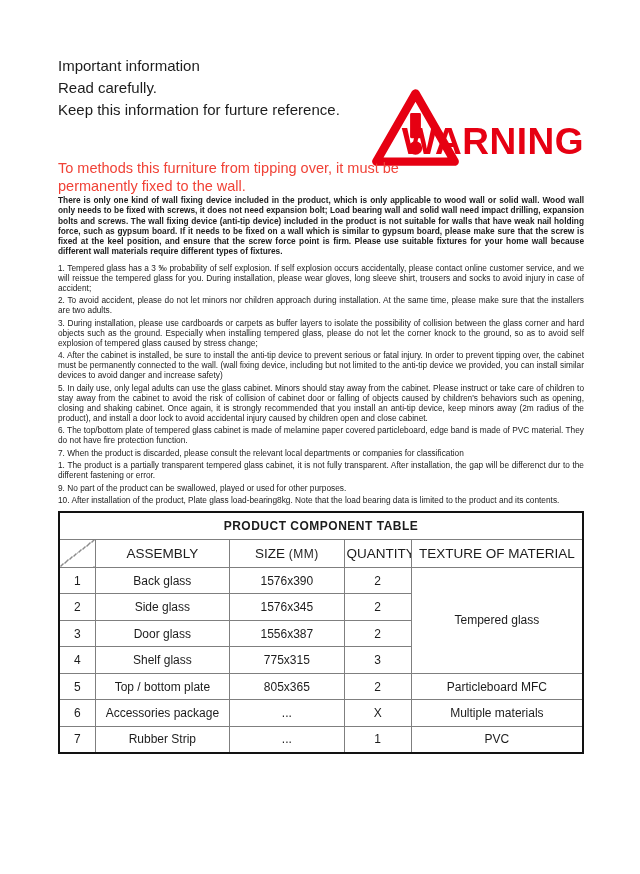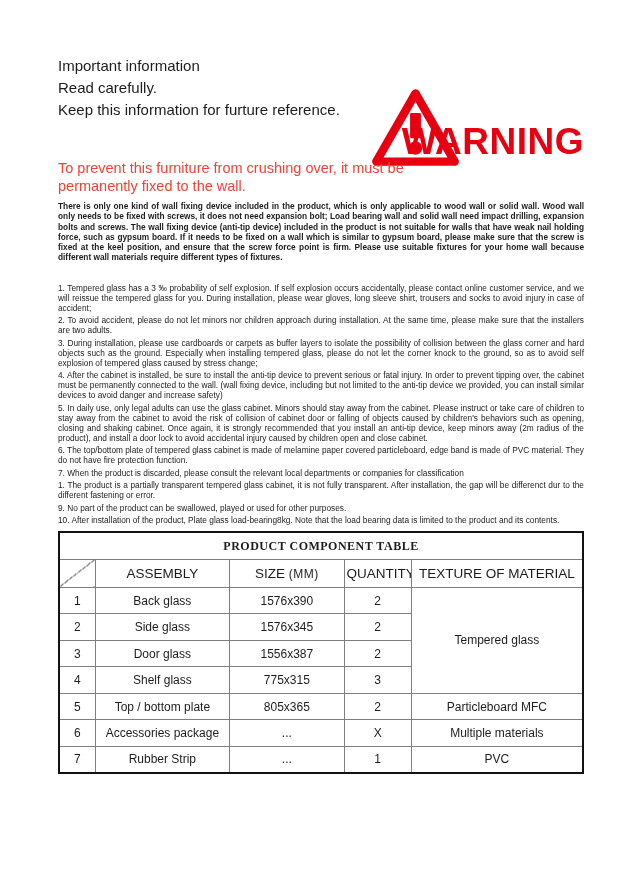--- a/index.html
+++ b/index.html
@@ -27,23 +27,22 @@
     letter-spacing: 0.5px;
     text-align: right;
   }
   .subtitle-line { color: #e5232b; font-size: 14.5px; line-height: 17px; }
   .prevention-line { color: #f04237; font-size: 14.5px; line-height: 17.5px; }
   .notice {
     font-weight: bold;
     font-size: 8.3px;
     line-height: 10.3px;
     text-align: justify;
-    margin-top: 6px;
   }
-  .notes { margin-top: 20px; }
+  .notes { margin-top: 6px; }
   .notes p {
     margin: 0 0 2.5px 0;
     font-size: 8.3px;
     line-height: 10px;
     text-align: justify;
   }
   .warning-triangle {
     position: absolute;
     left: 368px; top: 86px;
     width: 95px; height: 84px;
@@ -62,21 +61,20 @@
     font-size: 12px;
     padding: 0 2px;
     overflow: hidden;
     white-space: nowrap;
   }
   td.tbl-title {
     font-size: 22px;
     font-weight: bold;
     height: 27px;
     letter-spacing: 0.5px;
-    font-family: Liberation Serif, serif;
   }
   tr.head td { font-size: 13.5px; height: 28px; }
   tr.datarow td { height: 26.5px; }
   td.diag {
     background: linear-gradient(to bottom right,
       transparent calc(50% - 0.6px), #8a8a8a calc(50% - 0.6px),
       #8a8a8a calc(50% + 0.6px), transparent calc(50% + 0.6px));
   }
   .unit { font-size: 12px; letter-spacing: 0.5px; }
   col.c-no { width: 36px; }
@@ -101,21 +99,21 @@
   <div class="intro">
     <div class="intro-line">Important information</div>
     <div class="intro-line">Read carefully.</div>
     <div class="intro-line">Keep this information for furture reference.</div>
   </div>
 
   <div class="warning-title">WARNING</div>
 
 
   <div>
-    <div class="prevention-line">To prevent this furniture from crushing over, it must be</div>
+    <div class="prevention-line">To methods this furniture from tipping over, it must be</div>
     <div class="prevention-line">permanently fixed to the wall.</div>
   </div>
 
   <div class="notice">There is only one kind of wall fixing device included in the product, which is only applicable to wood wall or solid wall. Wood wall only needs to be fixed with screws, it does not need expansion bolt; Load bearing wall and solid wall need impact drilling, expansion bolts and screws. The wall fixing device (anti-tip device) included in the product is not suitable for walls that have weak nail holding force, such as gypsum board. If it needs to be fixed on a wall which is similar to gypsum board, please make sure that the screw is fixed at the keel position, and ensure that the screw force point is firm. Please use suitable fixtures for your home wall because different wall materials require different types of fixtures.</div>
 
   <div class="notes">
     <p>1. Tempered glass has a 3 ‰ probability of self explosion. If self explosion occurs accidentally, please contact online customer service, and we will reissue the tempered glass for you. During installation, please wear gloves, long sleeve shirt, trousers and socks to avoid injury in case of accident;</p>
     <p>2. To avoid accident, please do not let minors nor children approach during installation. At the same time, please make sure that the installers are two adults.</p>
     <p>3. During installation, please use cardboards or carpets as buffer layers to isolate the possibility of collision between the glass corner and hard objects such as the ground. Especially when installing tempered glass, please do not let the corner knock to the ground, so as to avoid self explosion of tempered glass caused by stress change;</p>
     <p>4. After the cabinet is installed, be sure to install the anti-tip device to prevent serious or fatal injury. In order to prevent tipping over, the cabinet must be permanently connected to the wall. (wall fixing device, including but not limited to the anti-tip device we provided, you can install similar devices to avoid danger and increase safety)</p>

